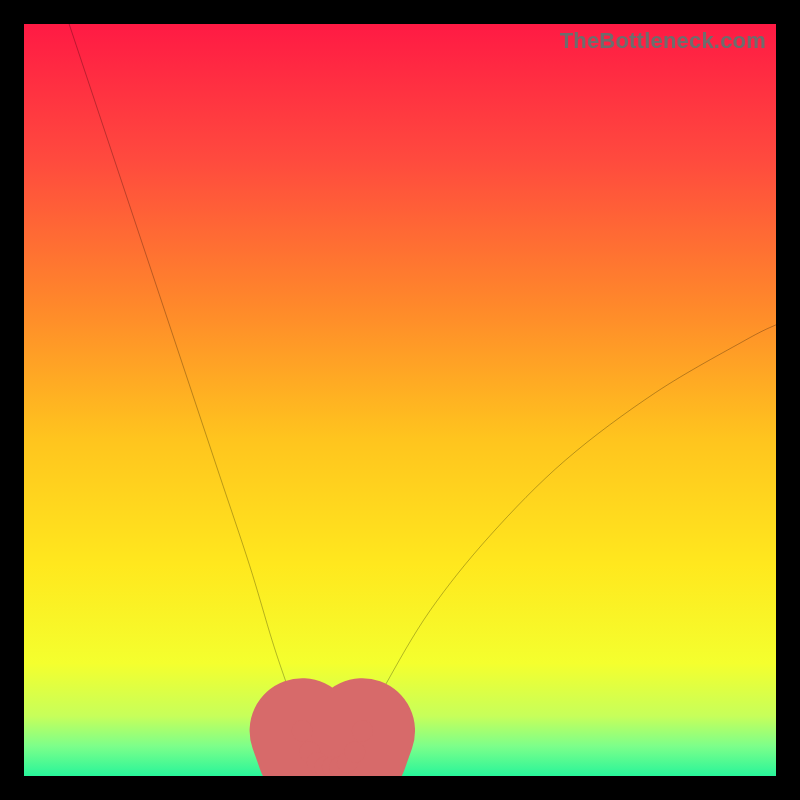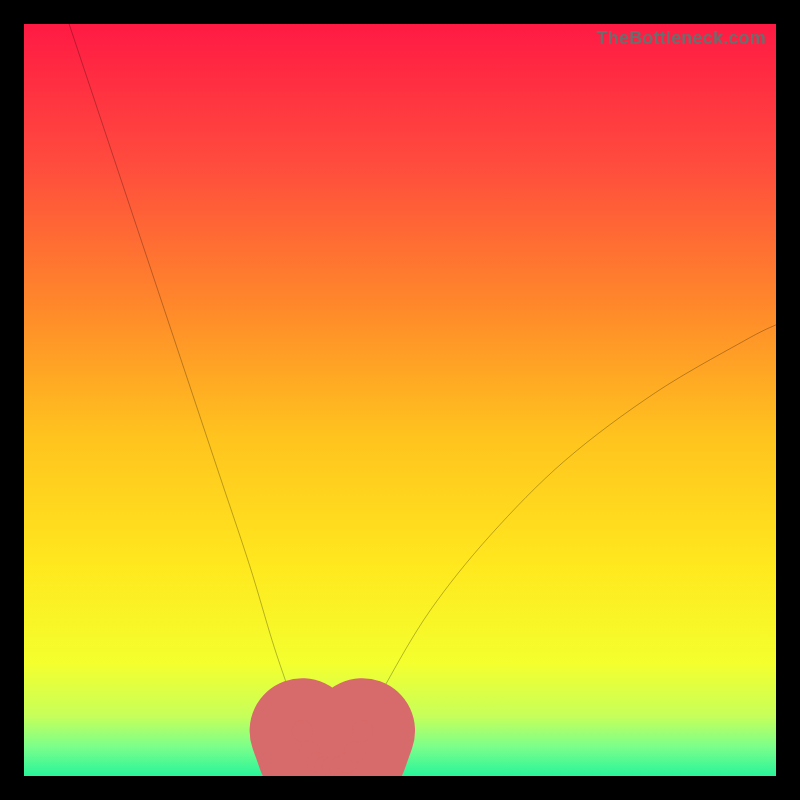--- a/index.html
+++ b/index.html
@@ -31,21 +31,21 @@
     left: 0;
     top: 0;
     width: 100%;
     height: 100%;
   }
   .watermark {
     position: absolute;
     top: 4px;
     right: 10px;
     font-family: Arial, Helvetica, sans-serif;
-    font-size: 18px;
+    font-size: 22px;
     font-weight: 600;
     color: #6d6d6d;
     letter-spacing: 0.2px;
   }
   svg.curve {
     position: absolute;
     left: 0;
     top: 0;
     width: 100%;
     height: 100%;

